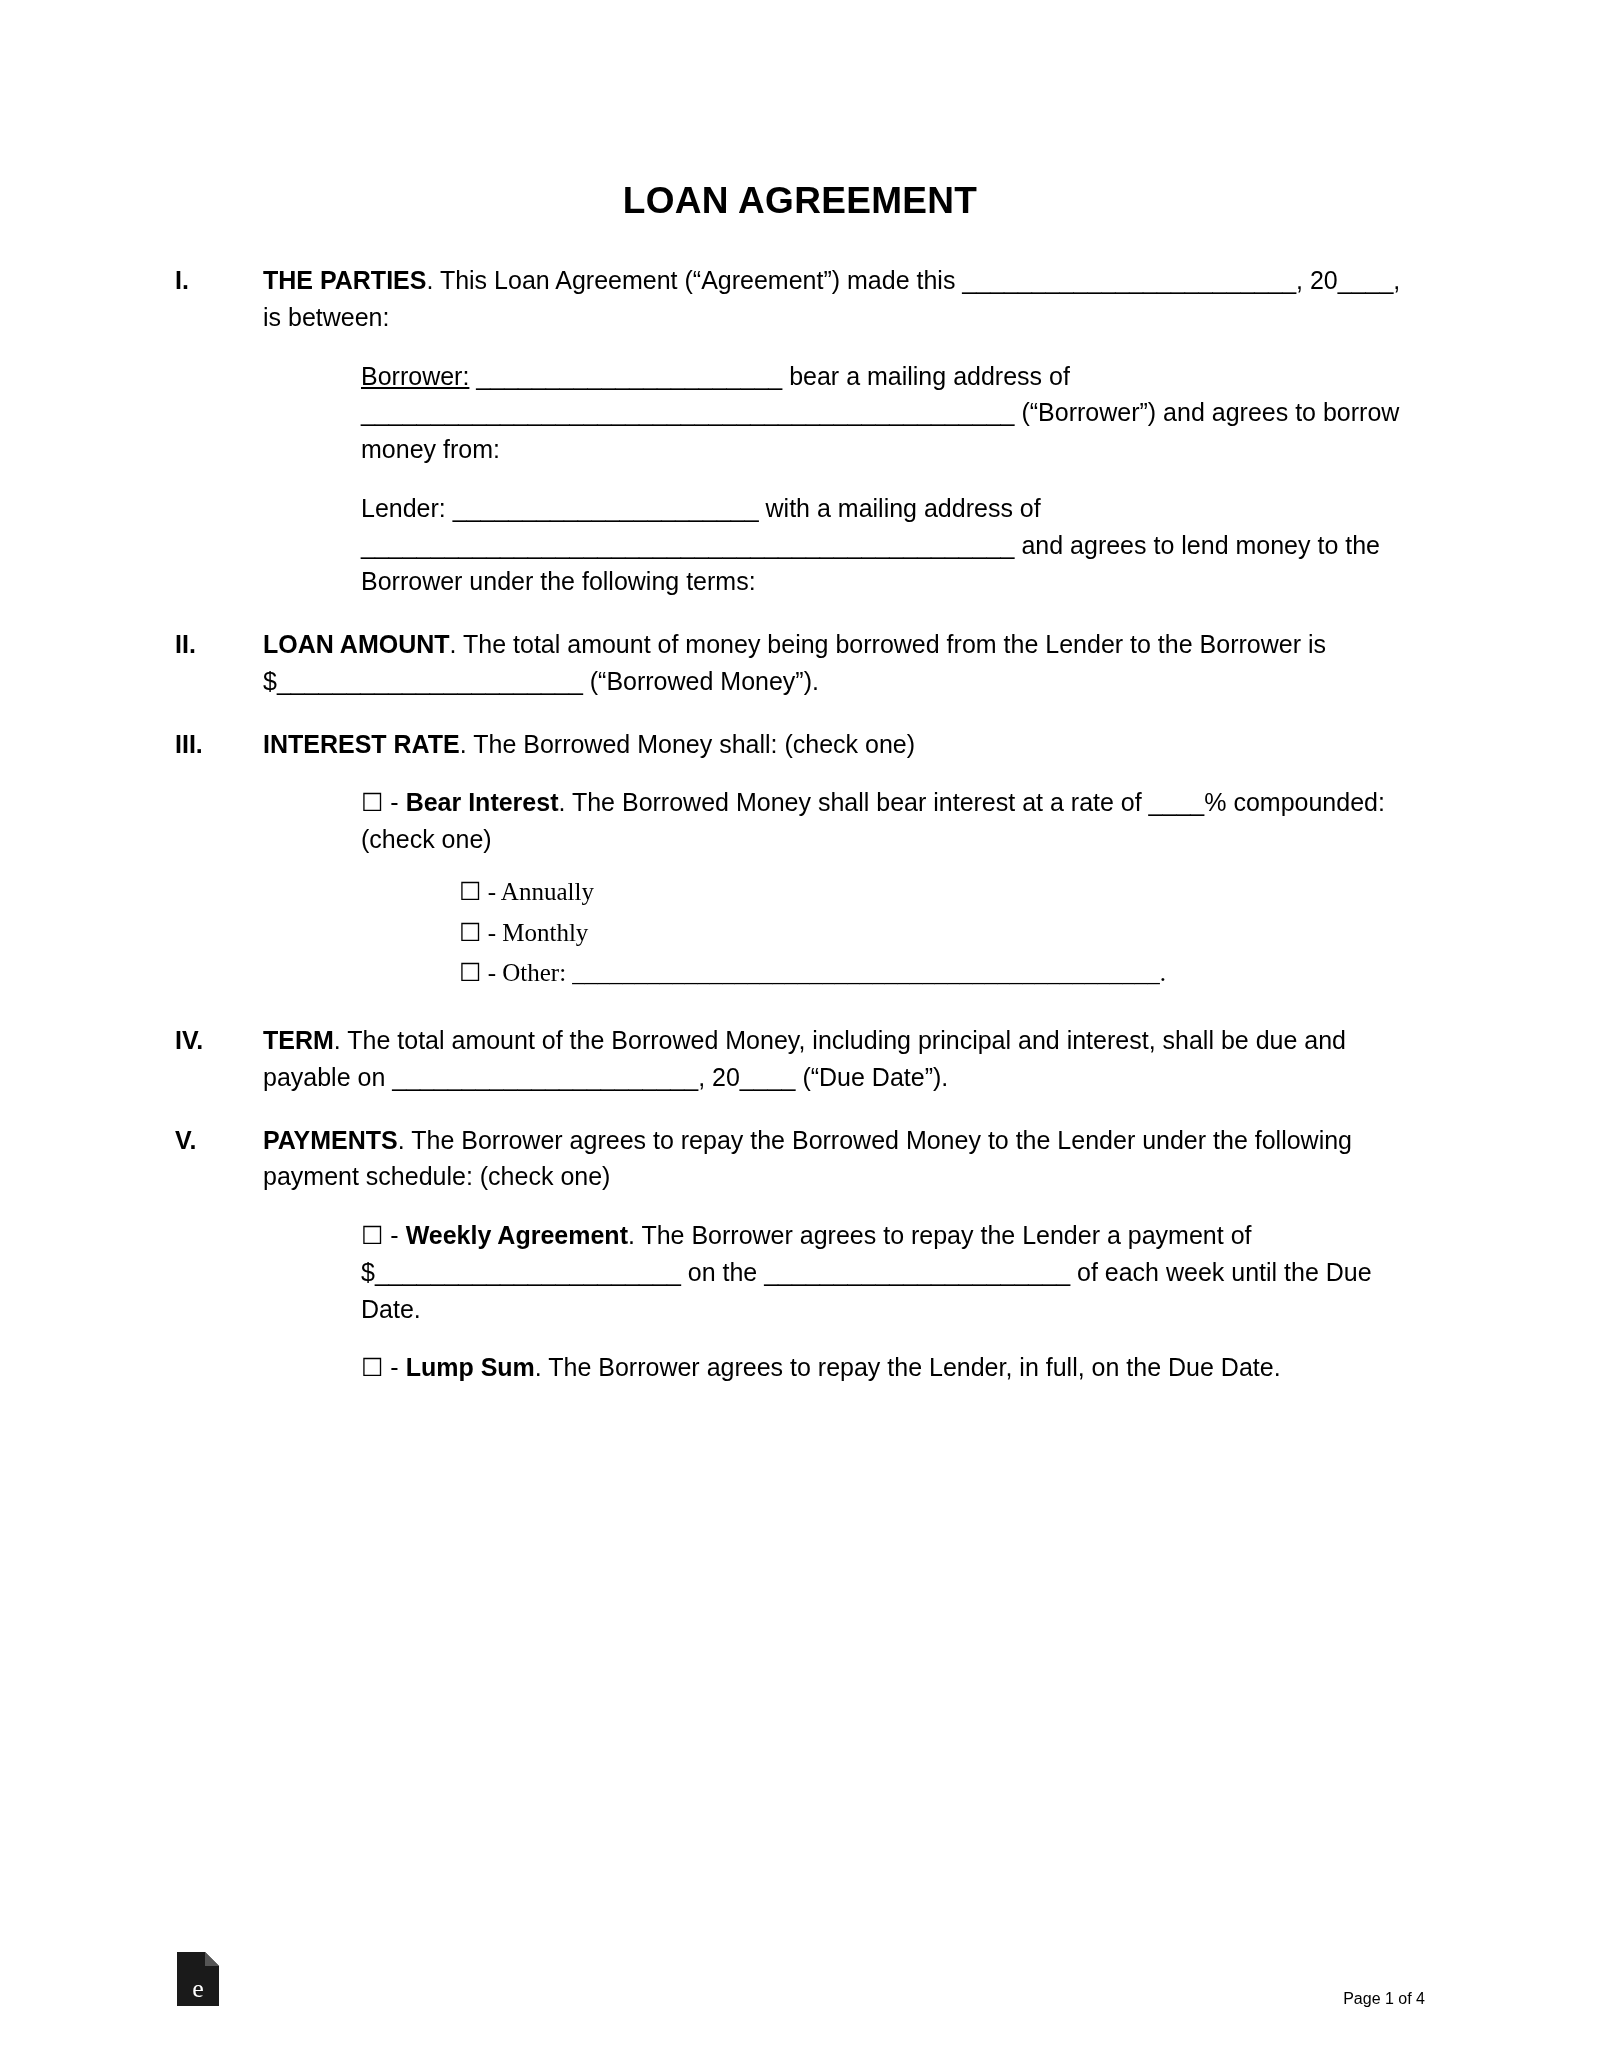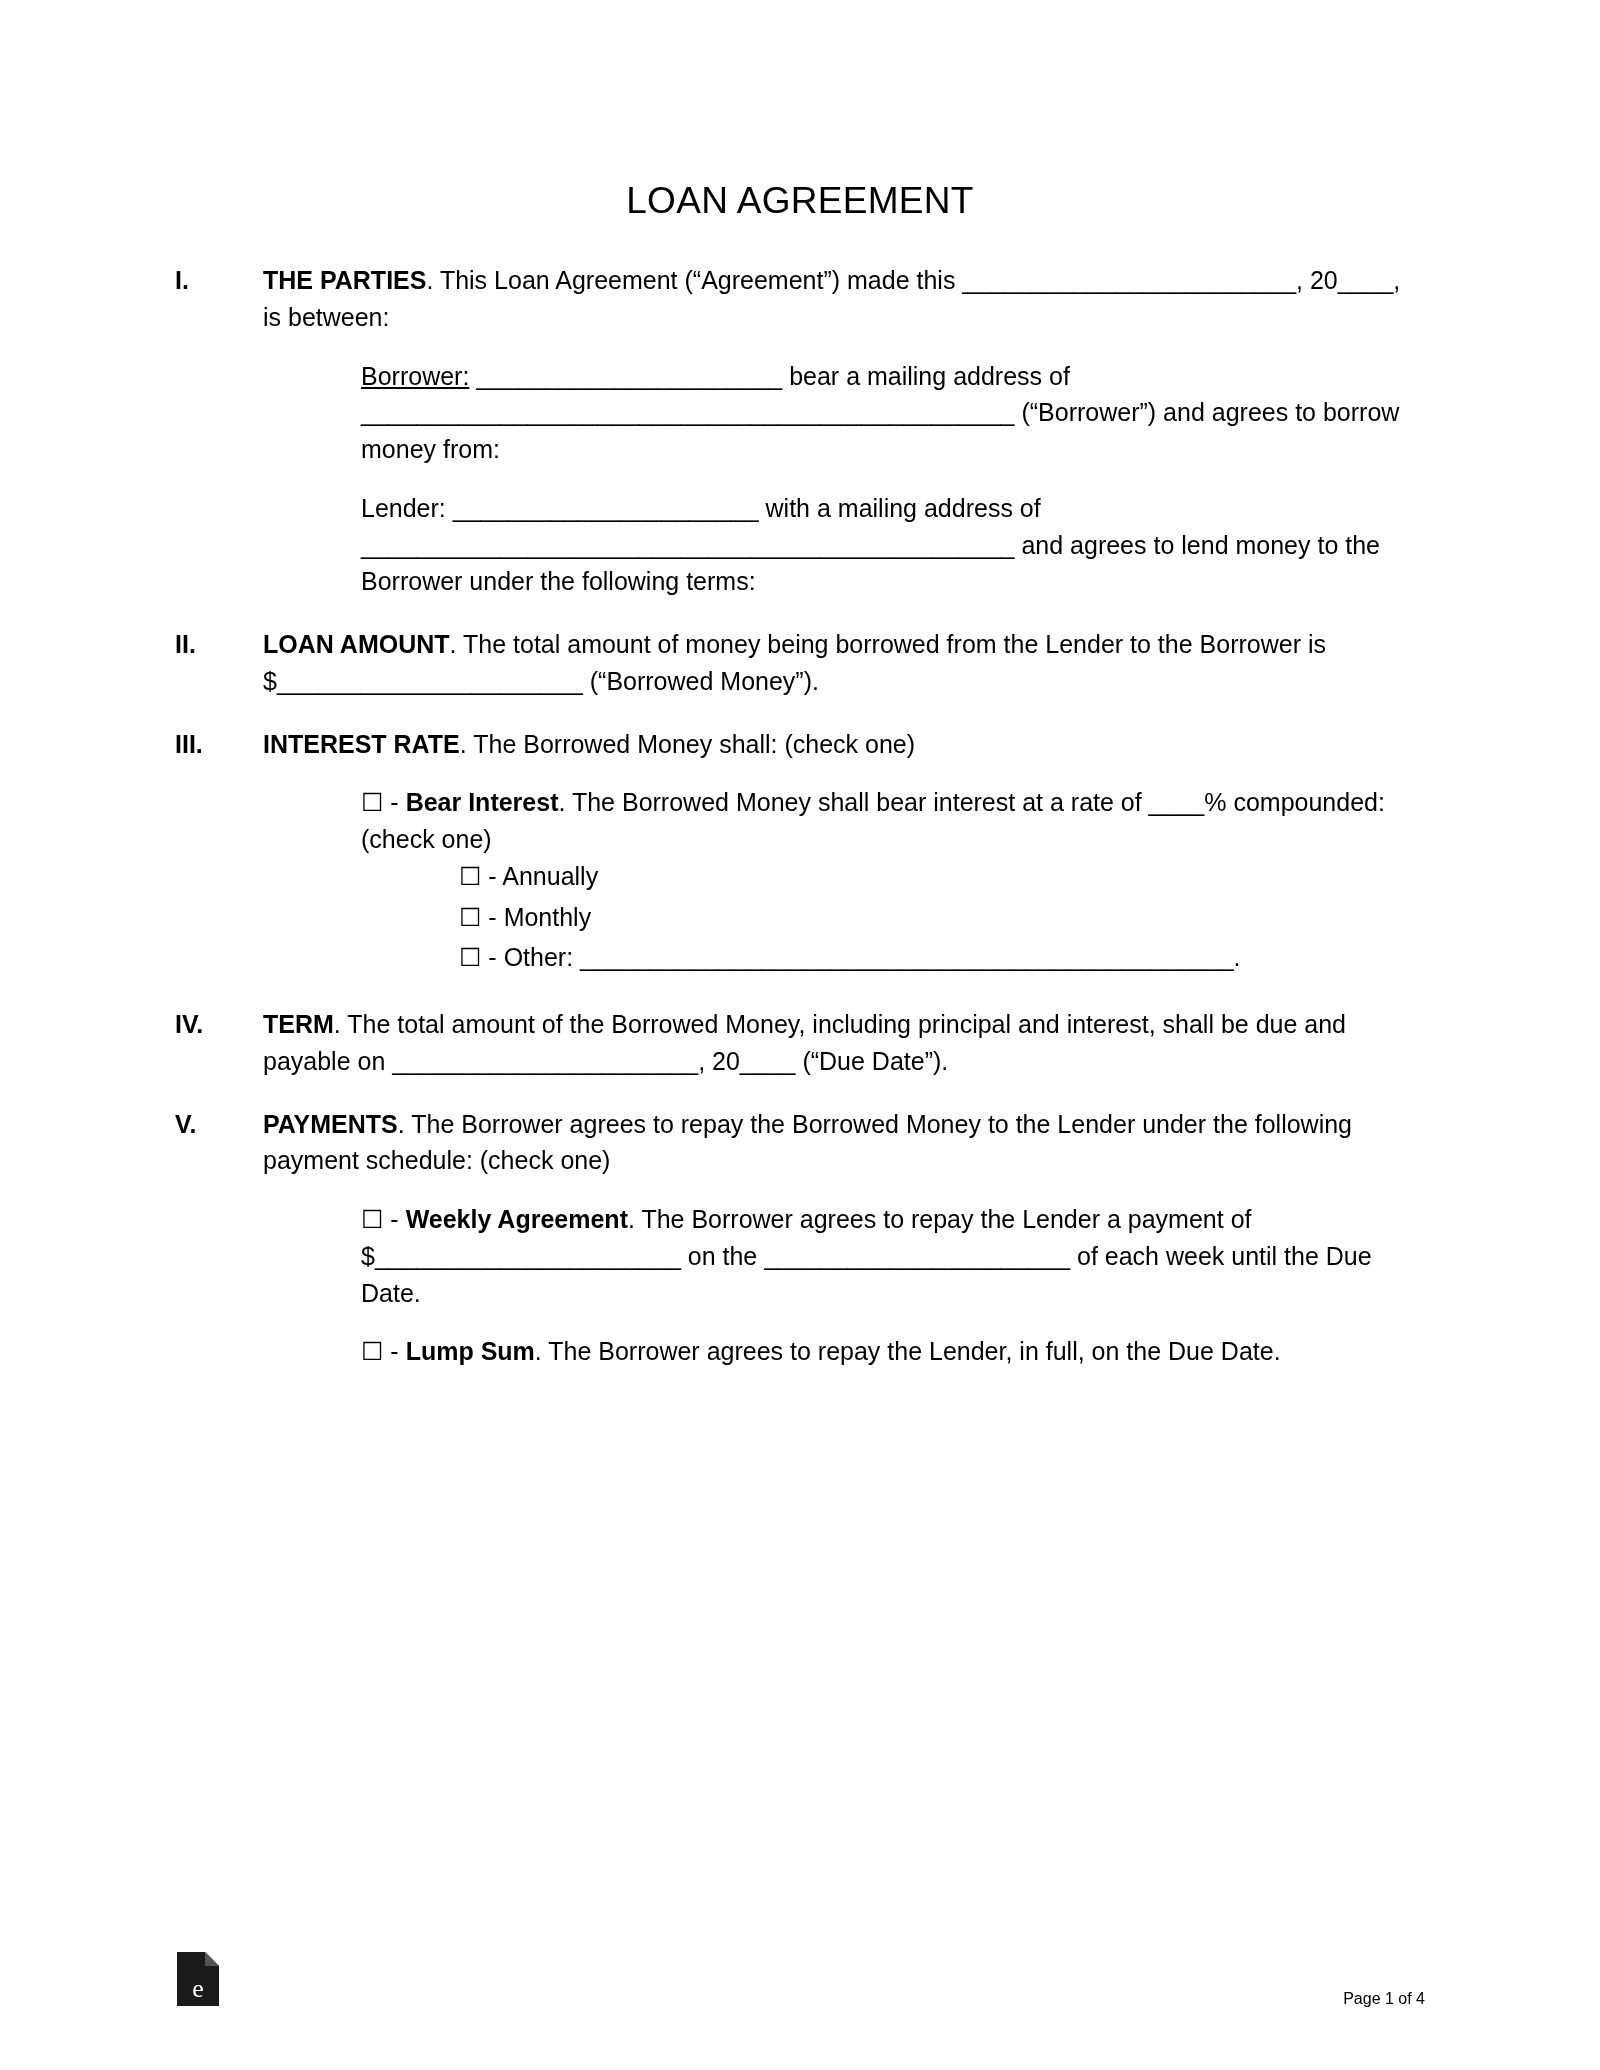--- a/index.html
+++ b/index.html
@@ -16,21 +16,21 @@
     width: 1600px;
     height: 2070px;
     background: #ffffff;
     box-sizing: border-box;
     padding: 150px 175px 0 175px;
     overflow: hidden;
   }
   .doc-title {
     text-align: center;
     font-size: 37px;
-    font-weight: normal;
+    font-weight: bold;
     letter-spacing: 0.3px;
     margin: 30px 0 40px 0;
   }
   .clause {
     display: flex;
     align-items: flex-start;
     margin-bottom: 26px;
   }
   .clause-num {
     width: 88px;
@@ -115,21 +115,21 @@
     </div>
   </div>
 
   <div class="clause">
     <div class="clause-num">III.</div>
     <div class="clause-body">
       <div class="para"><b>INTEREST RATE</b><span>. The Borrowed Money shall: (check one)</span></div>
 
       <div class="para indent">
         <span class="cbox">☐</span><span> - </span><b>Bear Interest</b><span>. The Borrowed Money shall bear interest at a rate of ____% compounded: (check one)</span>
-        <div class="indent" style="margin-top:0;">
+        <div class="indent" style="margin-top:16px;font-family:Liberation Serif, serif;">
           <div class="sub-line"><span class="cbox">☐</span><span> - Annually</span></div>
           <div class="sub-line"><span class="cbox">☐</span><span> - Monthly</span></div>
           <div class="sub-line"><span class="cbox">☐</span><span> - Other: _______________________________________________.</span></div>
         </div>
       </div>
 
     </div>
   </div>
 
   <div class="clause">

